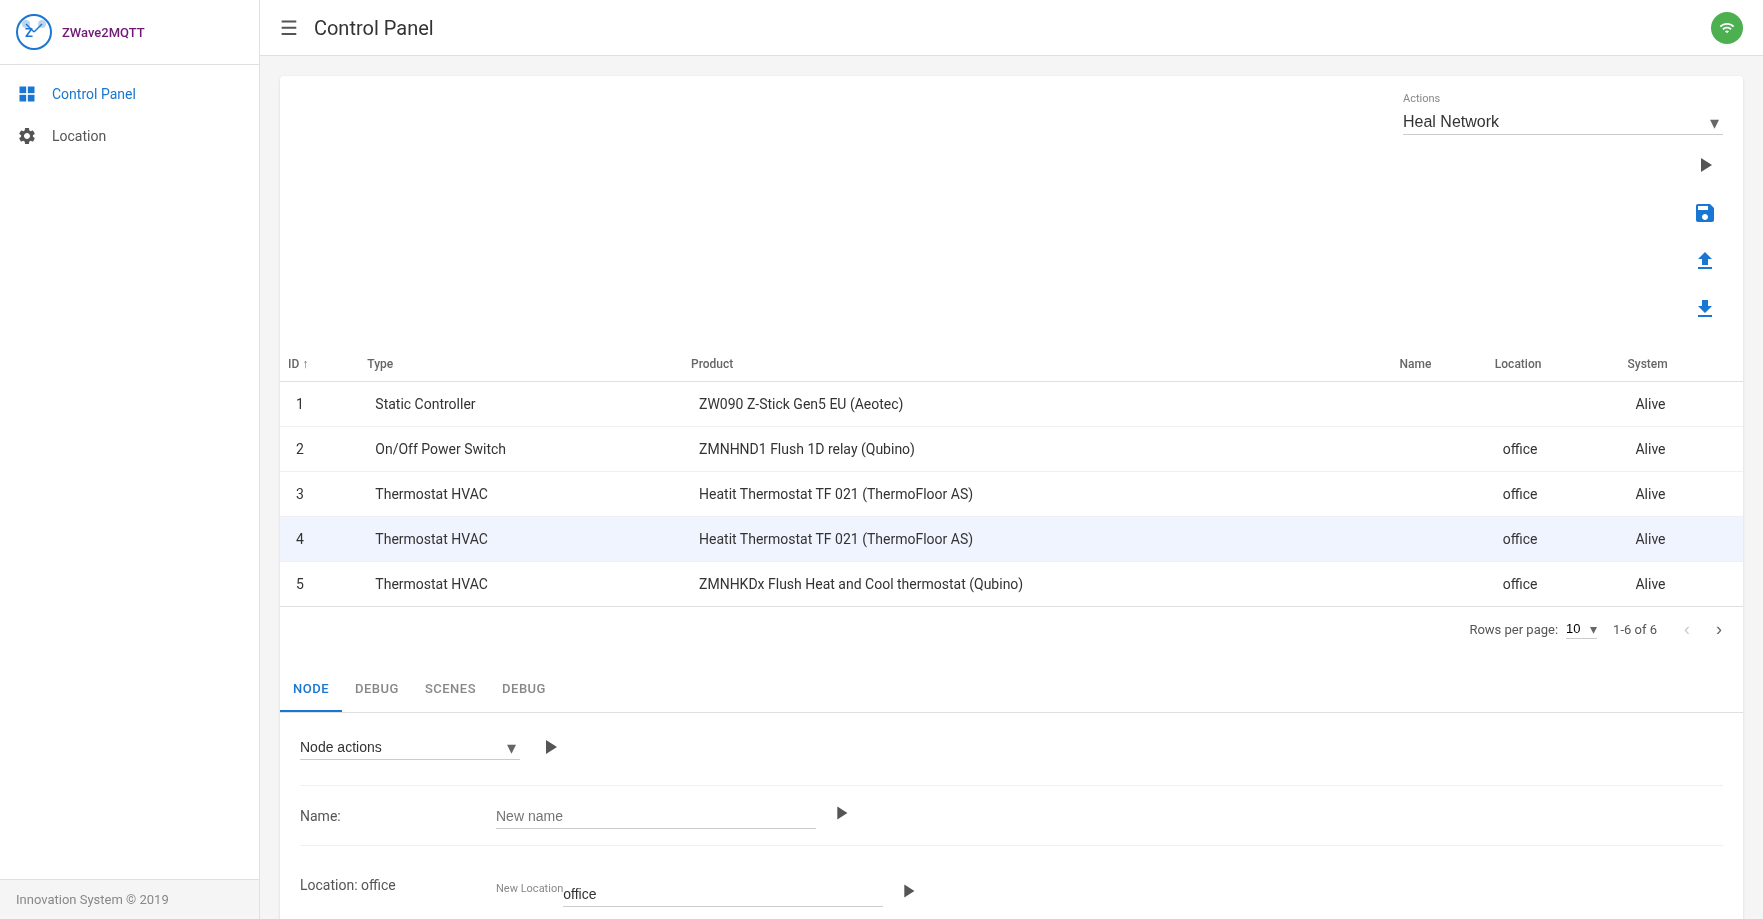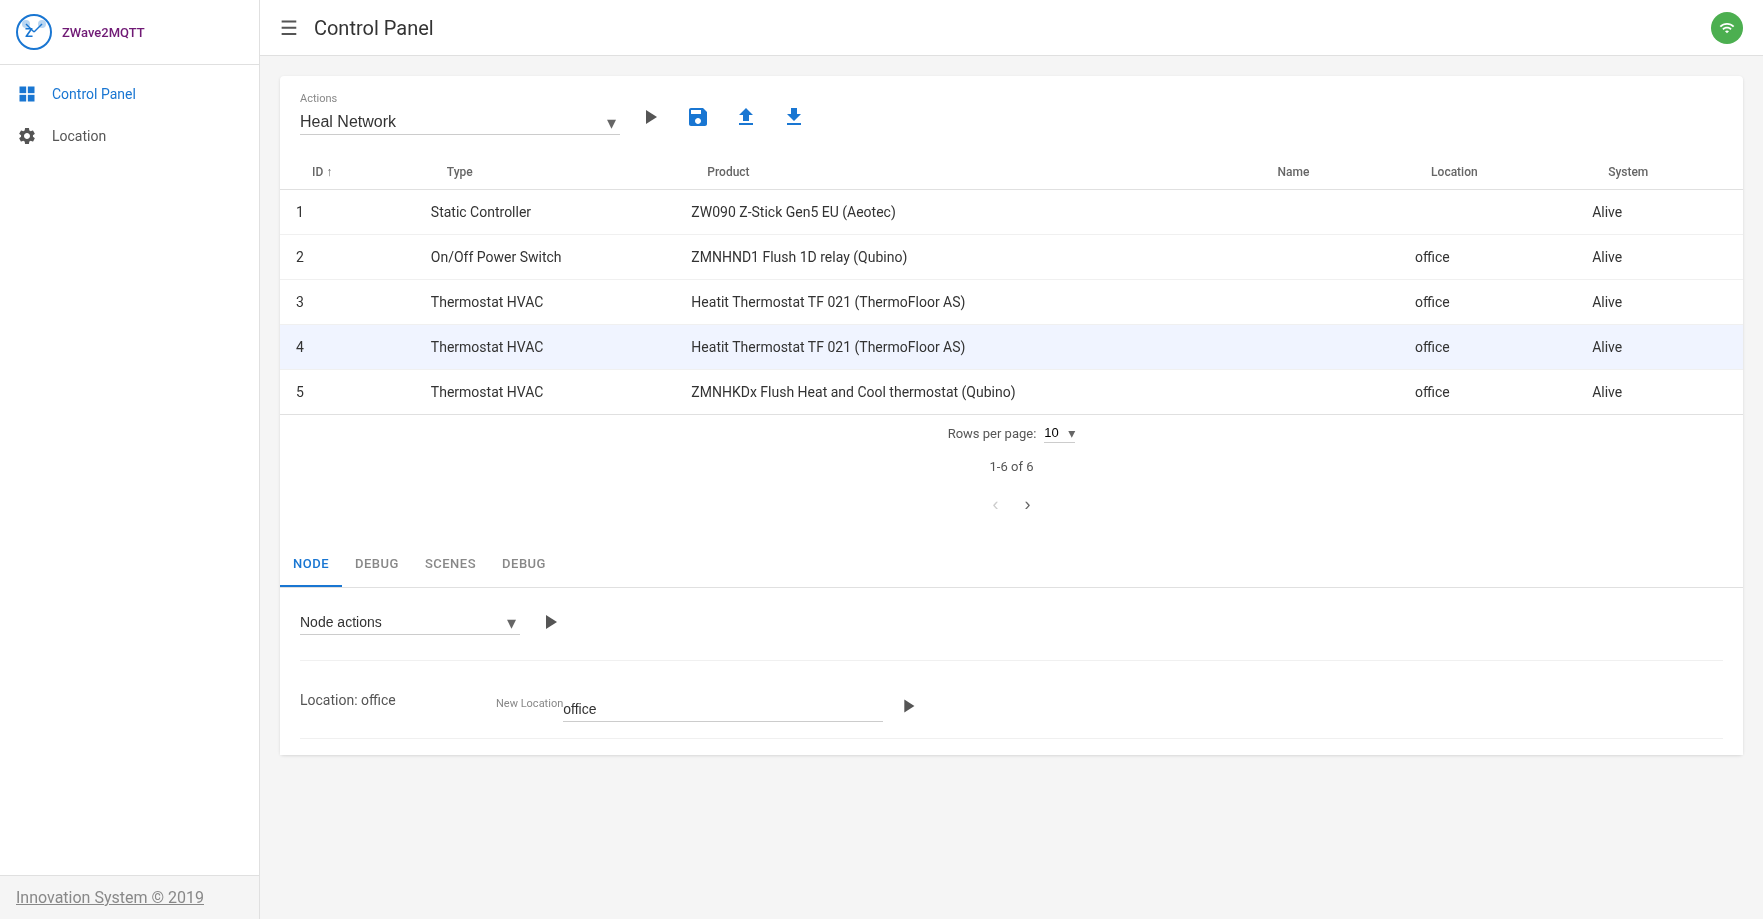--- a/index.html
+++ b/index.html
@@ -46,25 +46,24 @@
     .sidebar-item.active {
       color: #1976d2;
     }
     .sidebar-item-icon {
       width: 22px; height: 22px;
       display: flex; align-items: center; justify-content: center;
     }
     .sidebar-item-label { font-size: 14px; }
     #sidebar-footer {
       padding: 12px 16px;
-      font-size: 16px;
+      font-size: 13px;
       color: #888;
       border-top: 1px solid #e0e0e0;
       background: #f5f5f5;
-      text-decoration: underline;
     }
 
     
     #main {
       flex: 1;
       display: flex;
       flex-direction: column;
       overflow: hidden;
     }
     #topbar {
@@ -98,20 +97,21 @@
       box-shadow: 0 1px 3px rgba(0,0,0,0.12);
       margin-bottom: 0;
     }
 
     
     #actions-bar {
       padding: 16px 20px 20px;
       display: flex;
       align-items: flex-end;
       gap: 12px;
+      flex-direction: column;
     }
     .actions-select-wrap {
       display: flex;
       flex-direction: column;
       gap: 4px;
     }
     .actions-label {
       font-size: 11px;
       color: #888;
     }
@@ -153,21 +153,21 @@
     
     #nodes-table {
       width: 100%;
       border-collapse: collapse;
     }
     #nodes-table th {
       text-align: left;
       font-size: 12px;
       font-weight: 500;
       color: #666;
-      padding: 10px 32px;
+      padding: 10px 8px;
       border-bottom: 1px solid #e0e0e0;
     }
     #nodes-table td {
       padding: 14px 16px;
       border-bottom: 1px solid #f0f0f0;
       font-size: 14px;
       color: #333;
     }
     #nodes-table tr:last-child td { border-bottom: none; }
     #nodes-table tr.selected-row { background: #f0f4ff; }
@@ -175,21 +175,20 @@
     
     #pagination {
       display: flex;
       align-items: center;
       justify-content: flex-end;
       padding: 8px 10px;
       gap: 16px;
       border-top: 1px solid #e0e0e0;
       font-size: 13px;
       color: #555;
-      flex-direction: column;
     }
     .rows-per-page { display: flex; align-items: center; gap: 8px; }
     .rpp-select {
       border: none;
       border-bottom: 1px solid #ccc;
       background: transparent;
       font-size: 13px;
       padding: 2px 16px 2px 0;
       appearance: none;
       cursor: pointer;
@@ -503,20 +502,31 @@
             </select>
             <span class="node-actions-arrow">▾</span>
           </div>
           <button class="icon-btn" title="Run">
             <svg viewBox="0 0 24 24" fill="#555" width="24" height="24">
                 <path d="M8 5v14l11-7z"></path>
               </svg>
           </button>
         </div>
 
+        <div class="node-field-row">
+          <span class="node-field-label">Name:</span>
+          <div class="node-field-input-wrap">
+            <input class="node-field-input" type="text" placeholder="New name" style="">
+            <button class="send-btn">
+              <svg viewBox="0 0 24 24" width="22" height="22" fill="#555">
+                  <path d="M8 5v14l11-7z"></path>
+                </svg>
+            </button>
+          </div>
+        </div>
 
         <div class="node-field-row">
           <span class="node-field-label">Location: office</span>
           <div class="node-field-input-wrap">
             <div class="node-field-input-group">
               <span class="node-field-sublabel">New Location</span>
               <input class="node-field-input" type="text" value="office" style="">
             </div>
             <button class="send-btn">
               <svg viewBox="0 0 24 24" width="22" height="22" fill="#555">

